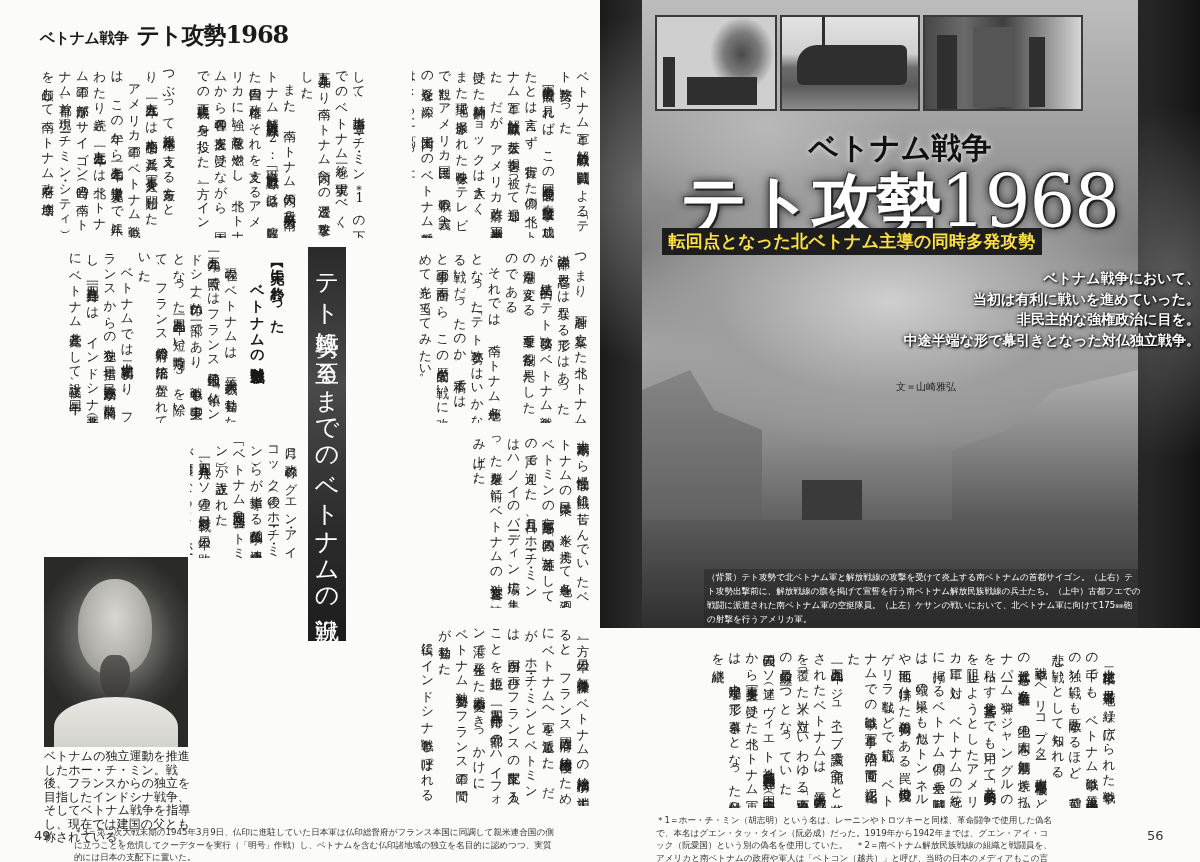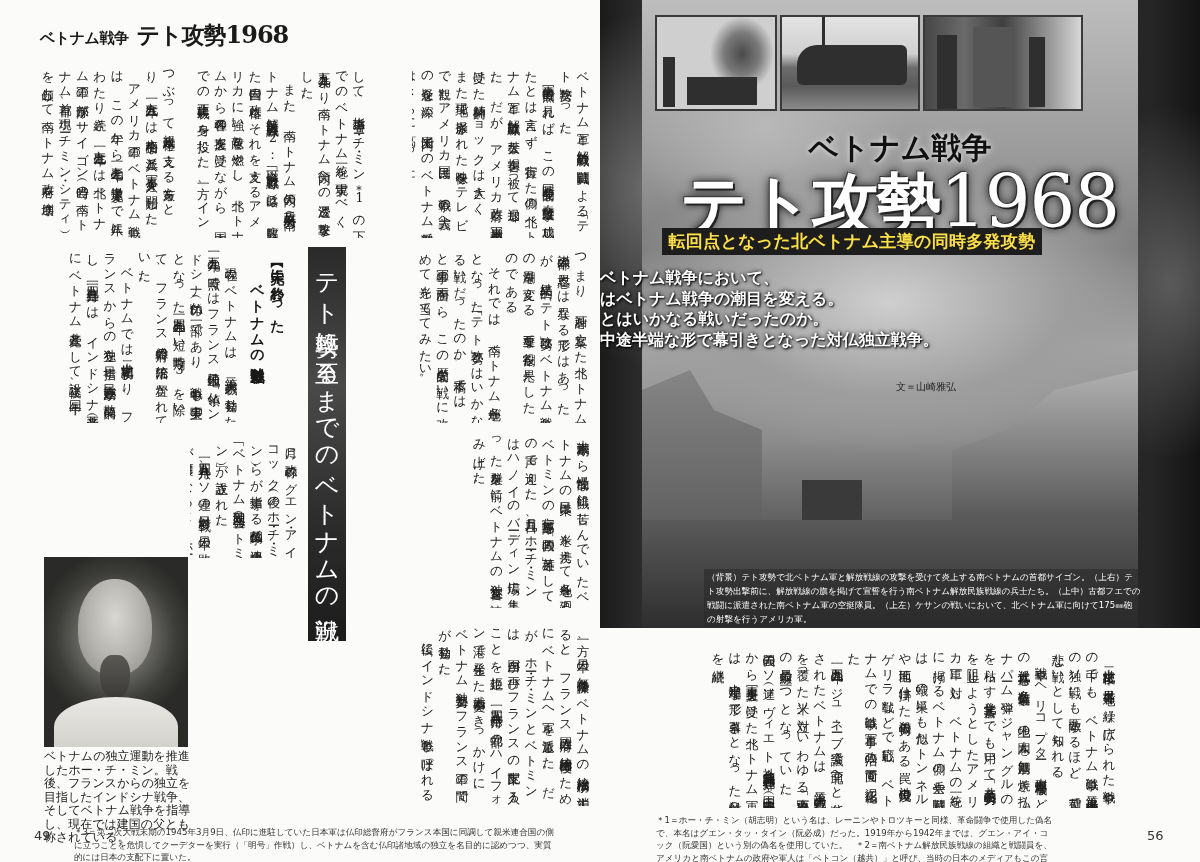--- a/index.html
+++ b/index.html
@@ -125,22 +125,22 @@
     }
     .hero-title .digits { font-family: "DejaVu Serif", serif; font-weight: 400; font-size: 72px; letter-spacing: -1px; }
     .hero-subtitle {
       position: absolute; left: 62px; top: 228px; width: 380px; height: 27px;
       background: #1d1d1d; color: #fde047;
       font-family: "DejaVu Sans", sans-serif; font-weight: 700; font-size: 17px;
       display: flex; align-items: center; justify-content: center;
       letter-spacing: 0.3px;
     }
     .hero-lead {
-      position: absolute; left: 0; width: 600px; top: 268px; text-align: left;
-      font-family: "DejaVu Sans", sans-serif; font-weight: 700; font-size: 16px; line-height: 20.5px; color: #fff;
+      position: absolute; left: 0; width: 600px; top: 268px; text-align: right;
+      font-family: "DejaVu Sans", sans-serif; font-weight: 700; font-size: 14px; line-height: 20.5px; color: #fff;
       text-shadow: 1px 1px 2px #000, 0 0 4px #000;
     }
     .hero-byline {
       position: absolute; left: 896px; top: 380px;
       font-family: "DejaVu Serif", serif; font-size: 10px; color: #222;
     }
     .street { position: absolute; }
     .hero-caption {
       position: absolute; left: 704px; top: 569px; width: 440px;
       font-family: "DejaVu Sans", sans-serif; font-size: 8.6px; line-height: 14px; color: #fff;
@@ -258,22 +258,22 @@
     </div>
 
     <div class="hero-kicker">ベトナム戦争</div>
     <div class="hero-title">
       <span>テト攻勢</span><span class="digits">1968</span>
     </div>
     <div class="hero-subtitle">転回点となった北ベトナム主導の同時多発攻勢</div>
 
     <div class="hero-lead">
       <div>ベトナム戦争において、</div>
-      <div>はベトナム戦争の潮目を変える。</div>
-      <div>とはいかなる戦いだったのか。</div>
+      <div>当初は有利に戦いを進めていった。</div>
+      <div>非民主的な強権政治に目を。</div>
       <div>中途半端な形で幕引きとなった対仏独立戦争。</div>
     </div>
   </div>
 
   <div class="hero-byline">文＝山崎雅弘</div>
   <div class="hero-caption">（背景）テト攻勢で北ベトナム軍と解放戦線の攻撃を受けて炎上する南ベトナムの首都サイゴン。（上右）テト攻勢出撃前に、解放戦線の旗を掲げて宣誓を行う南ベトナム解放民族戦線の兵士たち。（上中）古都フエでの戦闘に派遣された南ベトナム軍の空挺隊員。（上左）ケサンの戦いにおいて、北ベトナム軍に向けて175㎜砲の射撃を行うアメリカ軍。</div>
 
 </div>
 
 </body></html>

